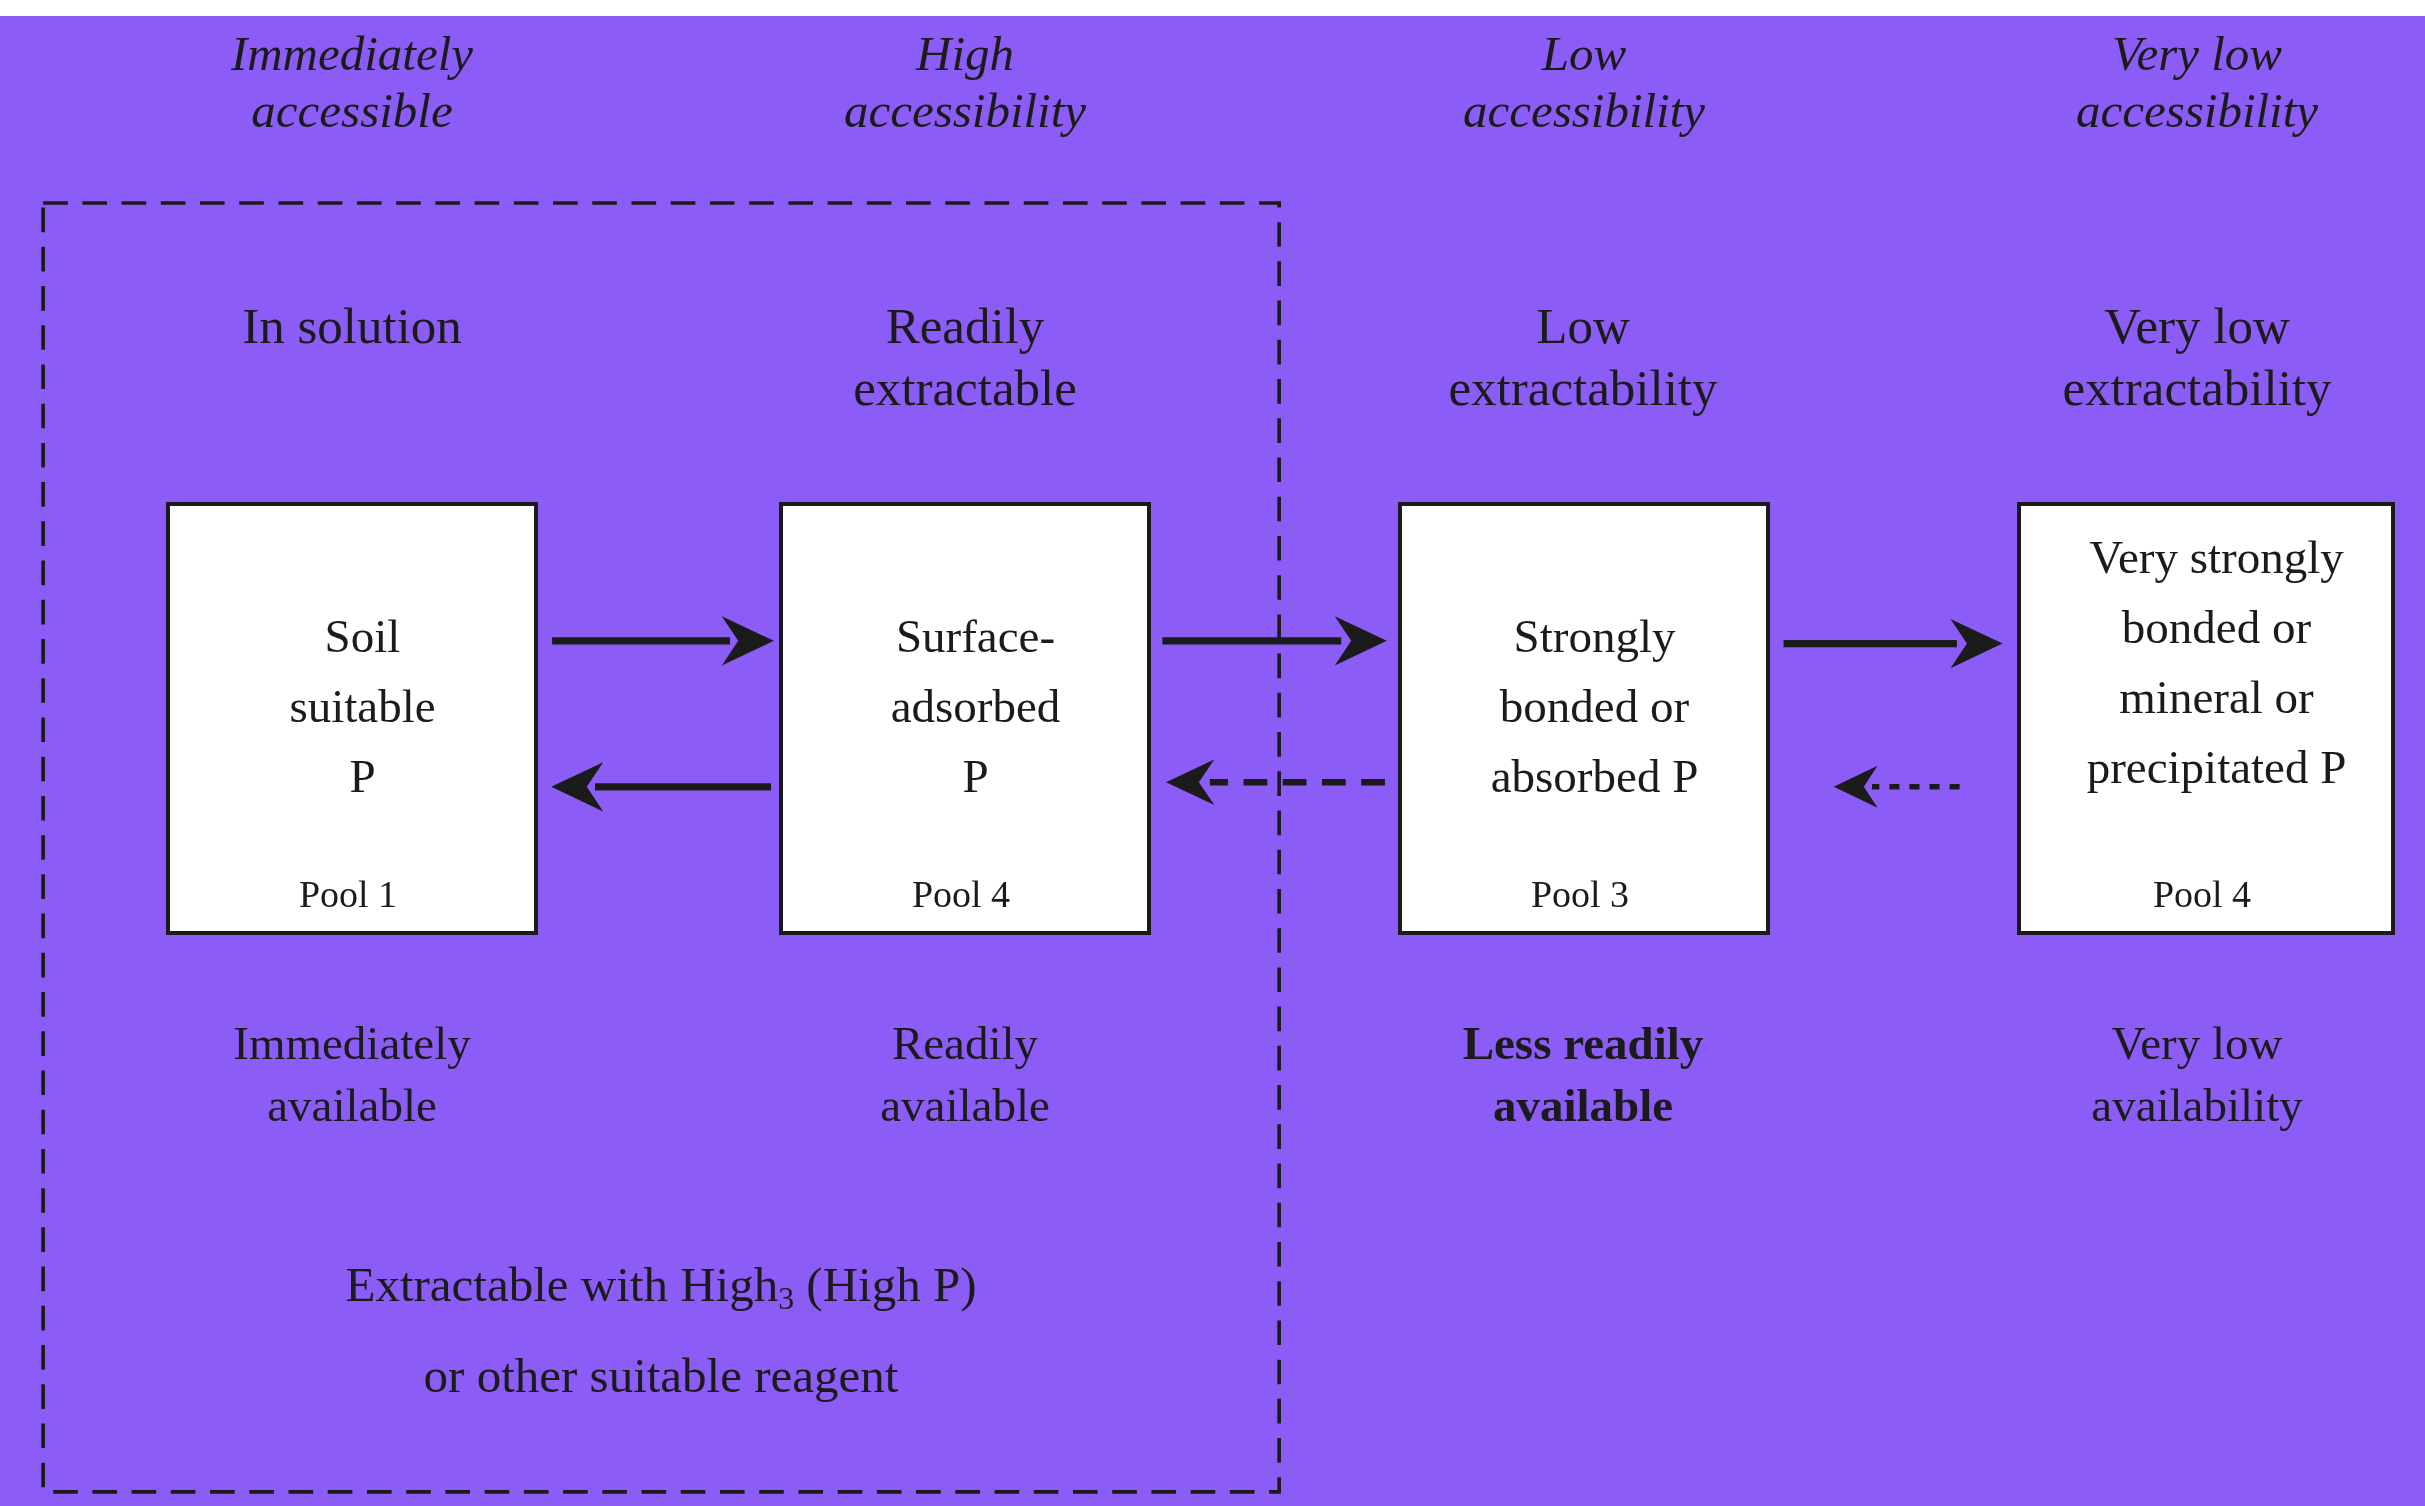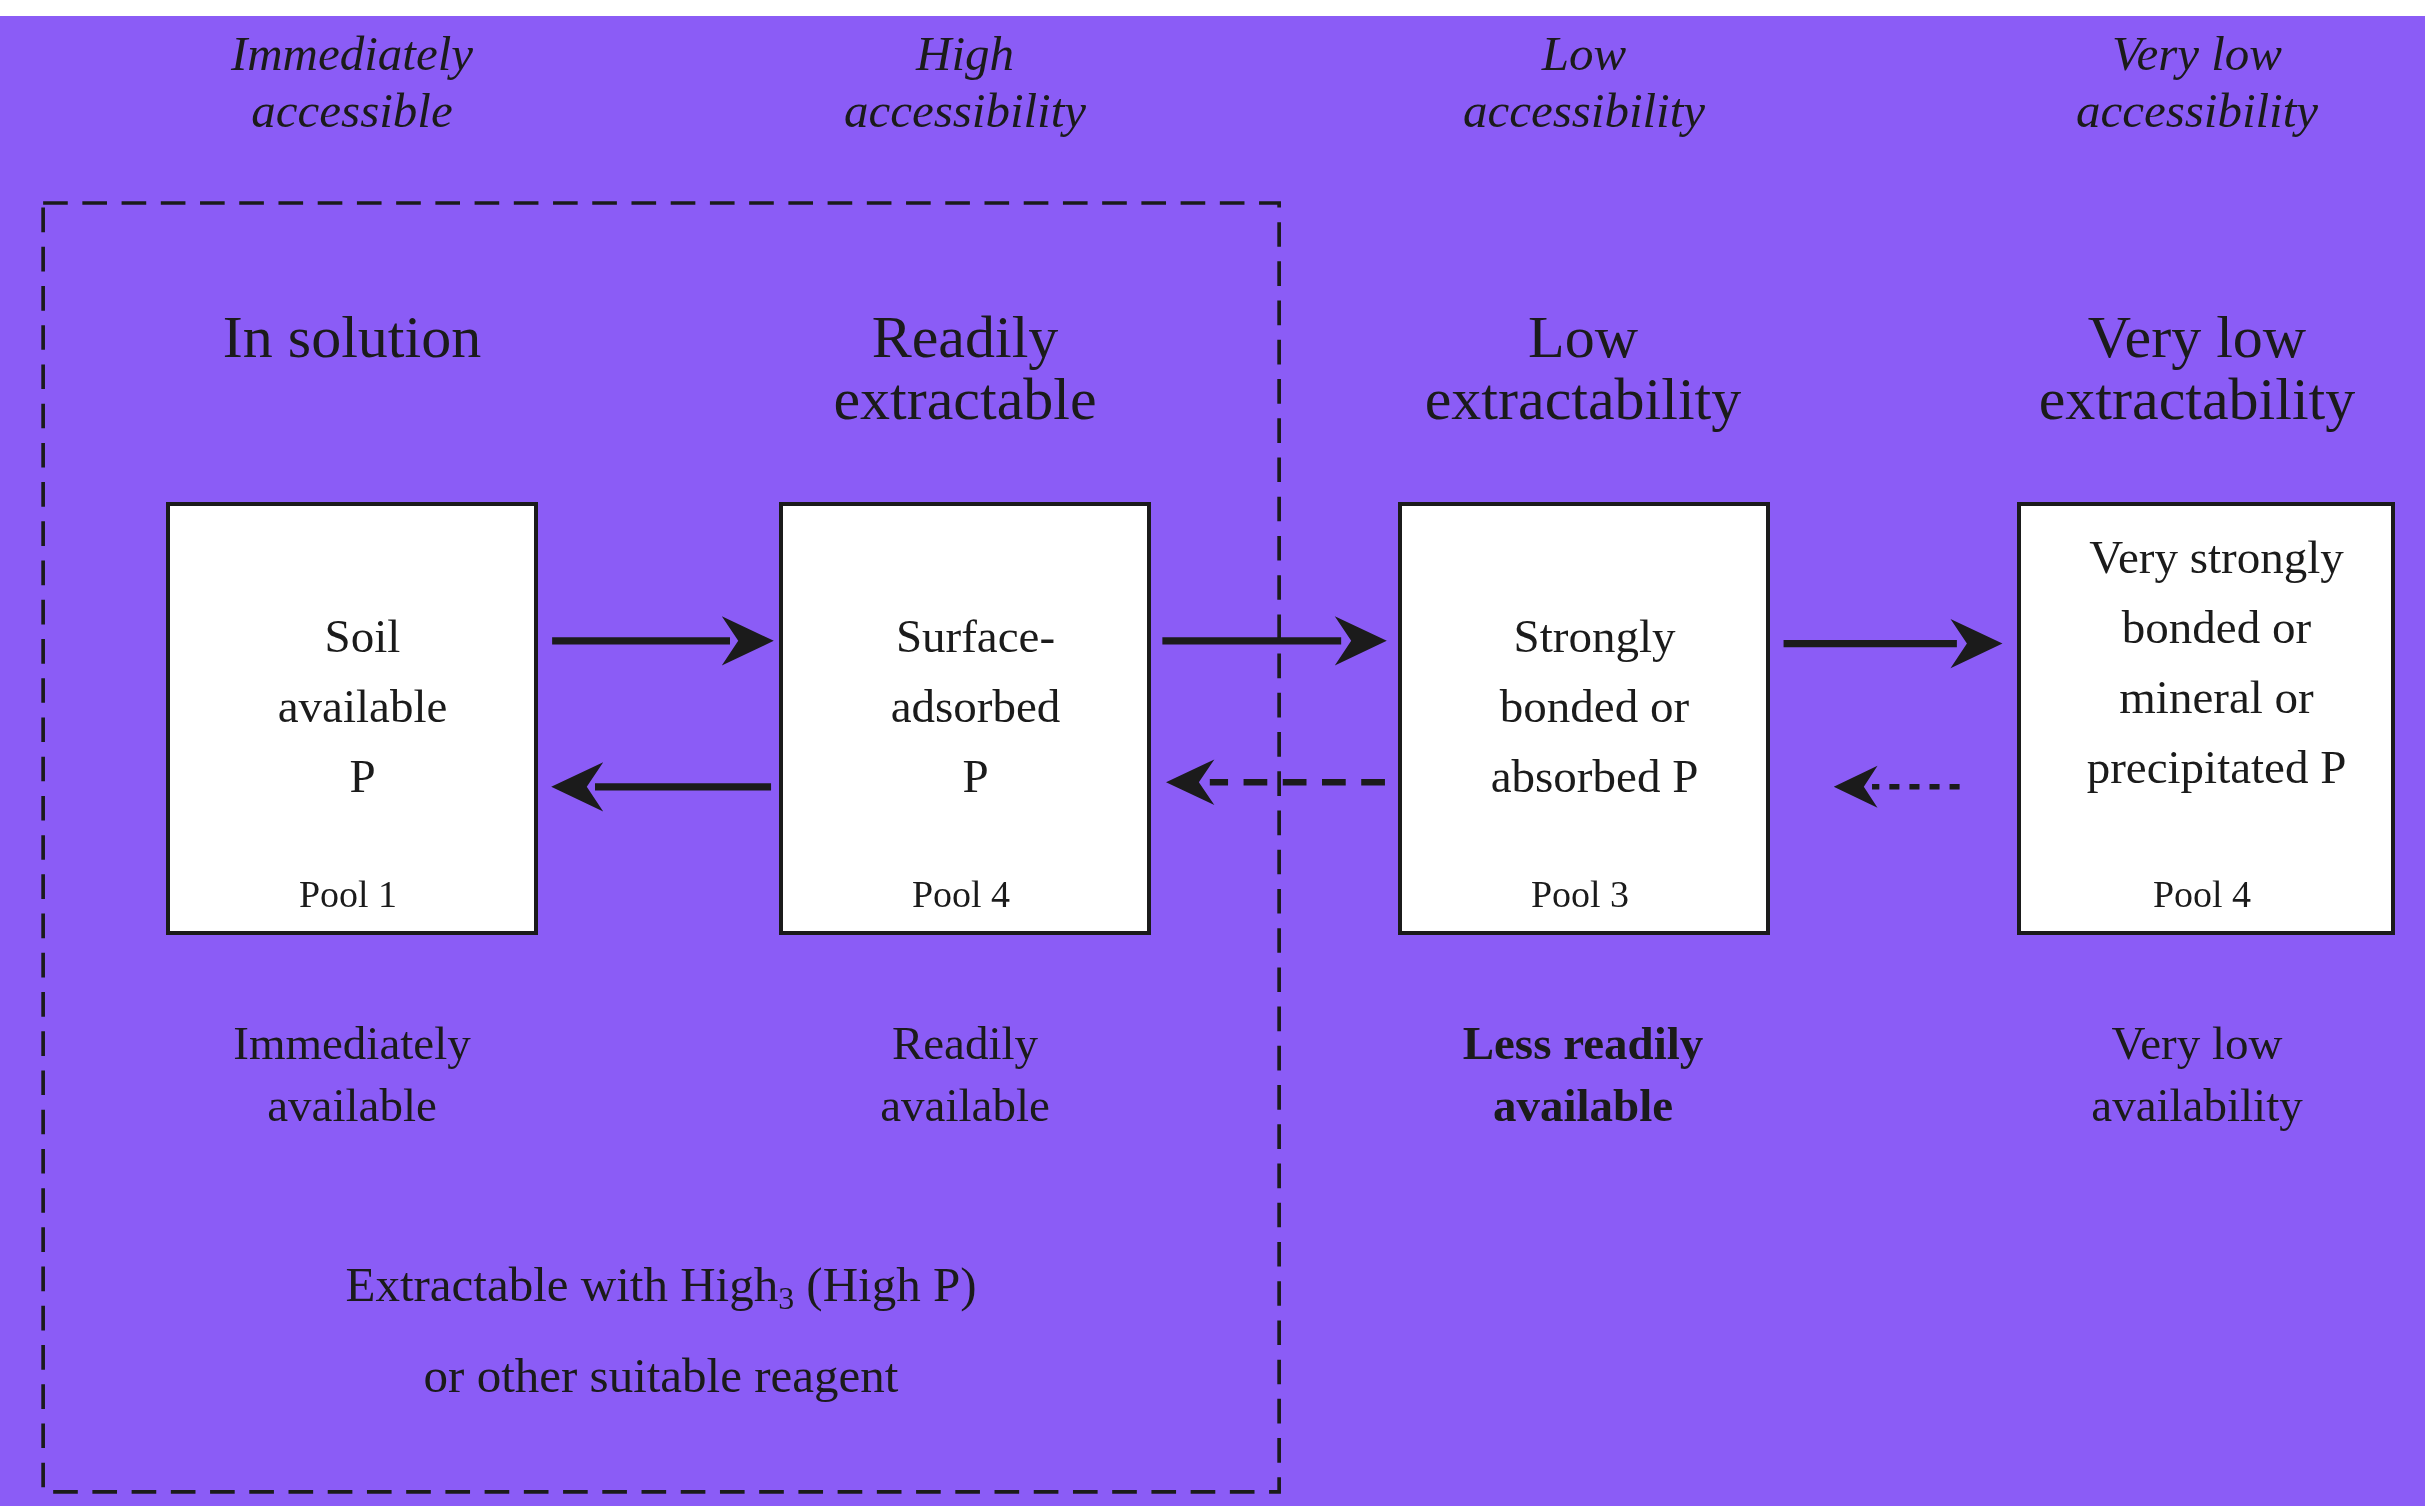--- a/index.html
+++ b/index.html
@@ -29,23 +29,23 @@
     white-space: pre-line;
   }
   .hdr {
     top: 9px;
     width: 456px;
     font-size: 49px;
     line-height: 57px;
     font-style: italic;
   }
   .extr {
-    top: 290px;
+    top: 279px;
     width: 474px;
-    font-size: 60px;
+    font-size: 51px;
     line-height: 62px;
   }
   .avail {
     top: 996px;
     width: 474px;
     font-size: 47px;
     line-height: 62px;
   }
   .poolbox {
     position: absolute;
@@ -129,21 +129,21 @@
       <line x1="2148" y1="845" x2="2052" y2="845" stroke="#1b1b1b" stroke-width="6" stroke-dasharray="11 11"></line>
       <path d="M2010,845 L2058,822 L2043,845 L2058,868 Z" fill="#1b1b1b"></path>
     </g>
   </svg>
 
   <div class="txt hdr" style="left:124px;">Immediately
 accessible</div>
   <div class="txt extr" style="left:115px;">In solution</div>
   <div class="poolbox" style="left:166px;top:486px;width:372px;height:433px;">
     <div class="pool-label">Soil
-available
+suitable
 P</div>
     <div class="pool-name">Pool 1</div>
   </div>
   <div class="txt avail" style="left:115px;">Immediately
 available</div>
 
   <div class="txt hdr" style="left:737px;">High
 accessibility</div>
   <div class="txt extr" style="left:728px;">Readily
 extractable</div>

